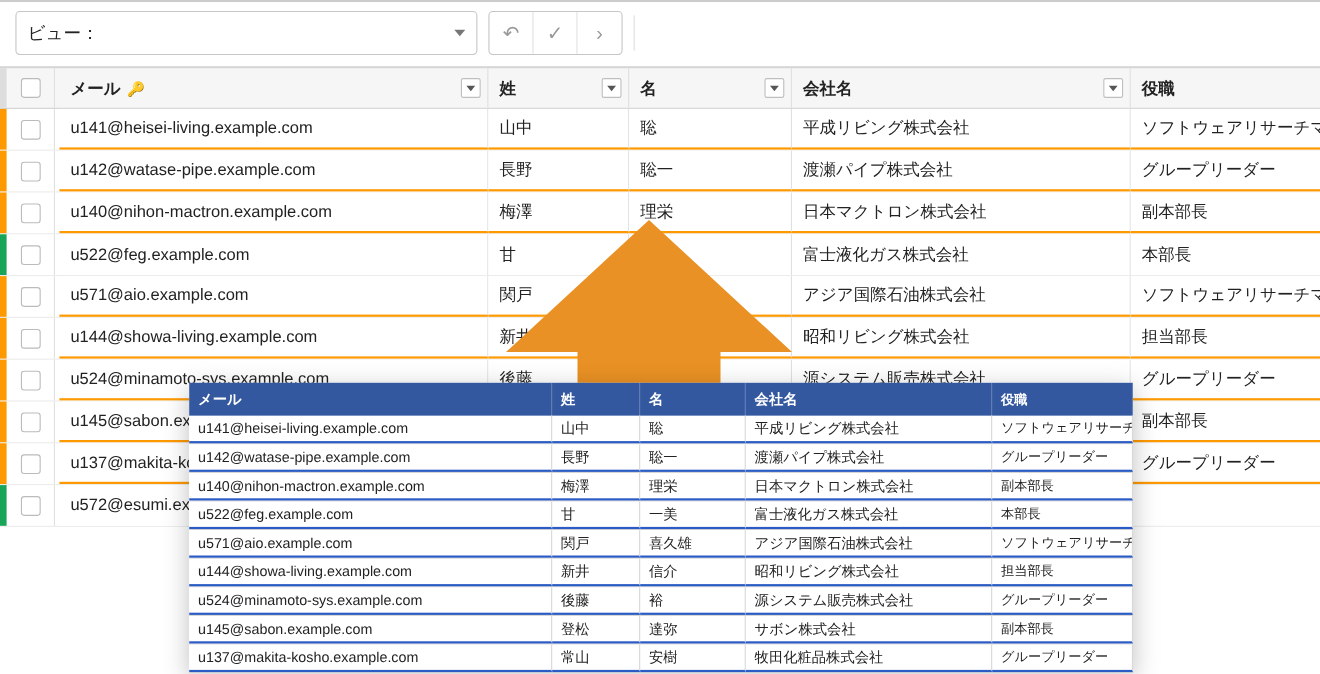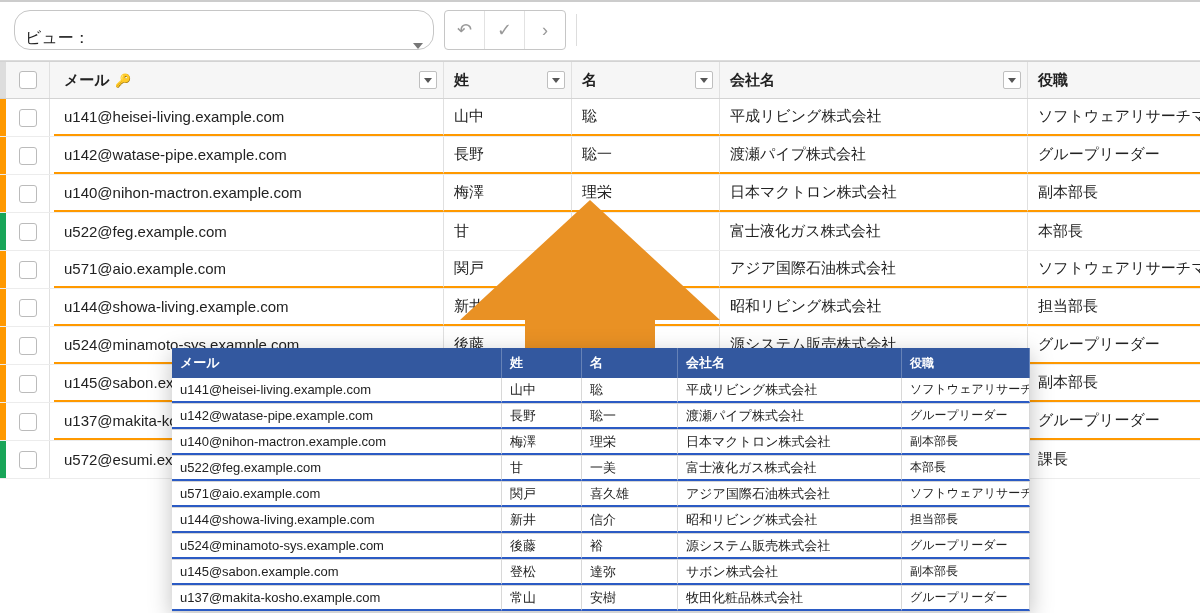--- a/index.html
+++ b/index.html
@@ -21,24 +21,24 @@
     display: flex;
     align-items: center;
     gap: 10px;
     padding: 8px 14px 10px 14px;
     border-bottom: 1px solid #dcdcdc;
     background: #fff;
   }
   .view-select {
     flex: 0 0 420px;
     display: flex;
-    align-items: flex-end;
+    align-items: center;
     height: 40px;
     border: 1px solid #c6c6c6;
-    border-radius: 16px;
+    border-radius: 4px;
     background: #fff;
     padding: 0 10px;
     gap: 6px;
     font-size: 16px;
   }
   .view-select .label { color: #222; }
   .view-select .value { color: #222; }
   .view-select .spacer { flex: 1; }
   .caret-down {
     width: 0; height: 0;
@@ -361,21 +361,20 @@
       <div class="datarow clean">
         <div class="gutter-l"></div>
         <div class="gutter-checkbox">
           <div class="cb"></div>
         </div>
         <div class="gutter-edge"></div>
         <div class="dcell c-email">u572@esumi.example.com</div>
         <div class="dcell c-last">江角</div>
         <div class="dcell c-first">奈々</div>
         <div class="dcell c-company">江角株式会社</div>
-        <div class="dcell c-title">課長</div>
       </div>
     </div>
 </div>
 
 <svg class="arrow-overlay" viewBox="0 0 260 220">
   <polygon points="130,0 260,120 195,120 195,220 65,220 65,120 0,120" fill="#e99124"></polygon>
 </svg>
 
 <div class="overlay-table">
   <div class="ohead">

